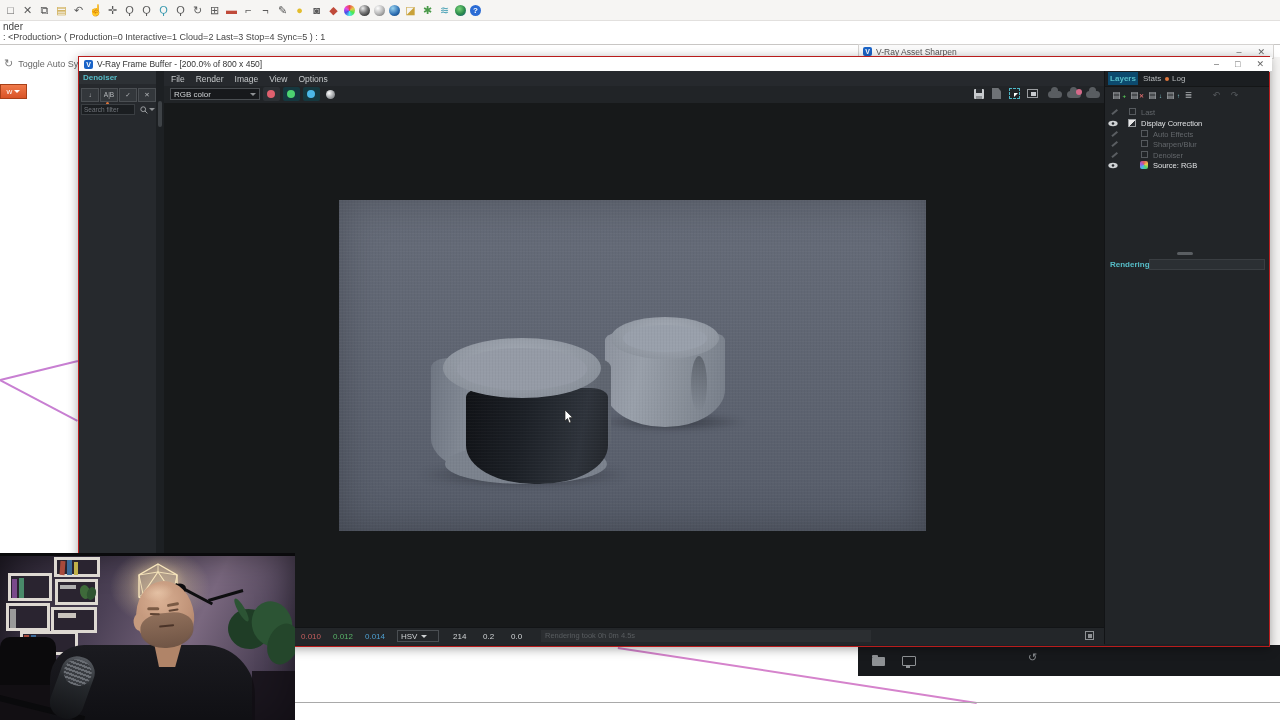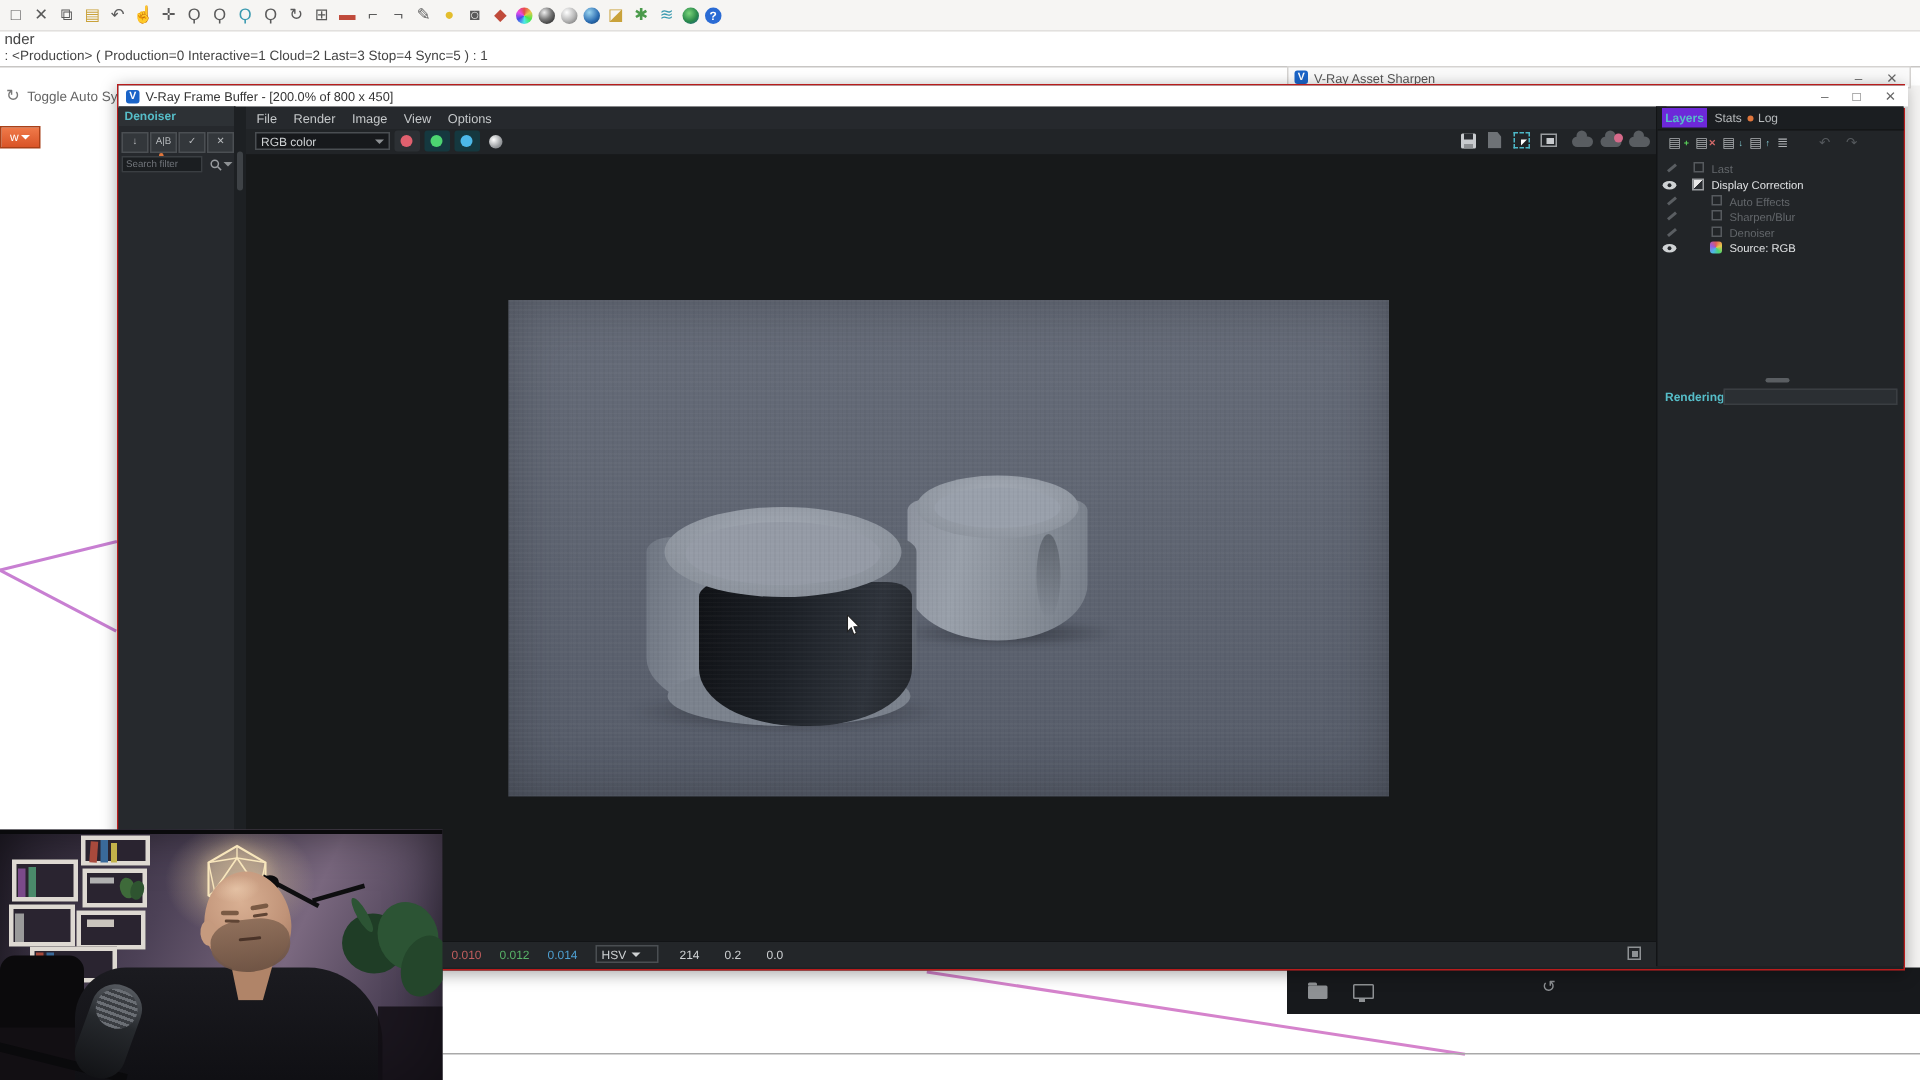--- a/index.html
+++ b/index.html
@@ -143,21 +143,21 @@
   #vsh{left:289px;top:4px;color:#cfd2d4}
   #vss{left:319px;top:4px;color:#cfd2d4}
   #vsv{left:347px;top:4px;color:#cfd2d4}
   #vsmsg{left:377px;top:2px;width:330px;height:12px;background:#2b2e31;color:#595d60;font-size:7.5px;
          padding:1px 4px;box-sizing:border-box;overflow:hidden;white-space:nowrap}
   .fit{left:921px;top:3px;width:9px;height:9px;border:1px solid #8e9194;box-sizing:border-box}
   .fit i{position:absolute;right:1px;bottom:1px;width:4px;height:4px;background:#8e9194}
   
   #vr{left:1025px;top:14px;width:164px;height:573px;background:#222528;border-left:1px solid #121416;font-size:8px}
   #vrtabs{left:0;top:0;width:164px;height:15px;background:#1b1e21;border-bottom:1px solid #141617}
-  #tbl{left:3px;top:1px;width:30px;height:13px;background:#6d28d9;color:#56bdc8;font-weight:bold;
+  #tbl{left:3px;top:1px;width:30px;height:13px;background:#0c4a6e;color:#56bdc8;font-weight:bold;
        text-align:center;line-height:13px}
   #tbs{left:38px;top:3px;color:#b7babc}
   #tbdot{left:60px;top:6px;width:4px;height:4px;border-radius:50%;background:#e0763c}
   #tbg{left:67px;top:3px;color:#b7babc}
   .lti{top:18px;width:15px;height:12px;color:#aeb1b4;font-size:9px;text-align:center;line-height:12px}
   #lt1{left:4px}#lt2{left:22px}#lt3{left:40px}#lt4{left:58px}#lt5{left:76px}#lt6{left:104px;color:#565a5e}#lt7{left:122px;color:#565a5e}
   .ltb{position:absolute;right:-2px;bottom:-1px;font-size:6px;font-weight:bold}
   .ltb.plus{color:#5ad45a}.ltb.rem{color:#d46a6a}.ltb.sv{color:#8ad4dc}
   .lrow{left:0;width:164px;height:10px}
   #lr1{top:36px}#lr2{top:47px}#lr3{top:58px}#lr4{top:68px}#lr5{top:79px}#lr6{top:89px}
@@ -411,20 +411,21 @@
       <span class="a" id="vsr">0.010</span>
       <span class="a" id="vsg">0.012</span>
       <span class="a" id="vsb">0.014</span>
       <div class="a" id="vshsv">
         <span>HSV</span>
         <span class="caret"></span>
       </div>
       <span class="a" id="vsh">214</span>
       <span class="a" id="vss">0.2</span>
       <span class="a" id="vsv">0.0</span>
+      <div class="a" id="vsmsg">Rendering took 0h 0m 4.5s</div>
       <div class="a fit">
           <i></i>
         </div>
     </div>
 
     <div id="vr" class="a">
       <div id="vrtabs" class="a">
         <div class="a" id="tbl">Layers</div>
         <div class="a" id="tbs">Stats</div>
         <div class="a" id="tbdot"></div>

